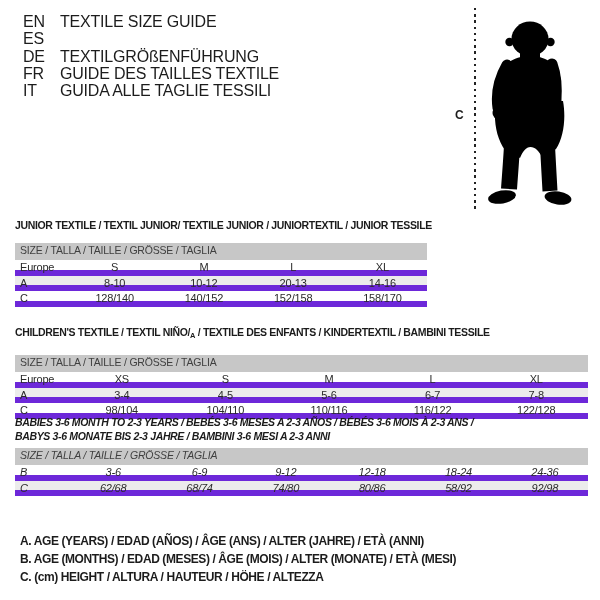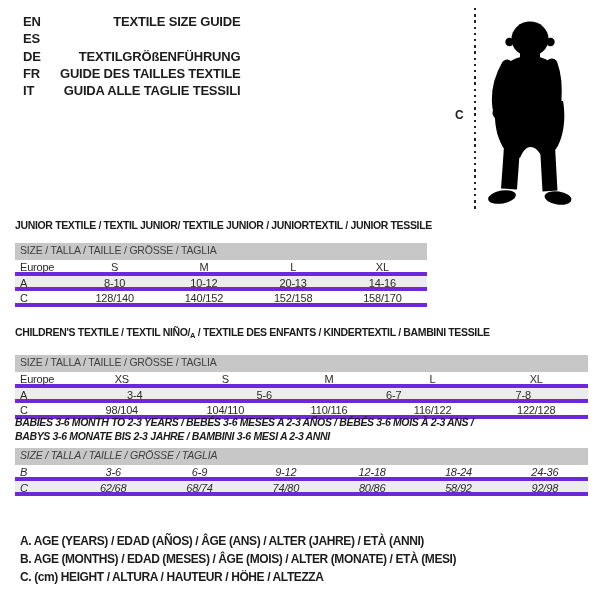--- a/index.html
+++ b/index.html
@@ -6,21 +6,21 @@
   html,body { width:600px; height:600px; }
   body {
     position:relative;
     background:#ffffff;
     font-family:"Liberation Sans", sans-serif;
     color:#1c1c1c;
     overflow:hidden;
   }
   
   .lang-block { position:absolute; left:23px; top:13px; }
-  .lang-row { display:flex; line-height:17.3px; font-size:13px; font-weight:bold; letter-spacing:-0.2px;justify-content:space-between; }
+  .lang-row { display:flex; line-height:17.3px; font-size:16px; font-weight:normal; letter-spacing:-0.2px; }
   .lang-code { width:37px; flex:0 0 37px; }
   
   .height-line {
     position:absolute; left:474px; top:8px; width:2px; height:201px;
     background:repeating-linear-gradient(to bottom, #222 0 2.5px, transparent 2.5px 6.2px);
   }
   .height-label {
     position:absolute; left:455px; top:108px; font-size:12px; font-weight:bold;
   }
   .baby-svg { position:absolute; left:483px; top:9px; }
@@ -34,21 +34,21 @@
     font-size:10.5px; color:#3f3f3f; padding-left:5px; letter-spacing:-0.2px;
   }
   .t1 .size-bar, .t1 .row { width:412px; }
   .t2 .size-bar, .t2 .row, .t3 .size-bar, .t3 .row { width:573px; }
   .gap-a { margin-top:11px; }
   .gap-b { margin-top:13px; }
   .gap-c { margin-top:5px; }
   .row {
     display:flex; height:15.5px; line-height:14.5px;
     font-size:11px; letter-spacing:-0.2px; color:#2b2b2b;
-    border-bottom:4px solid #6d28d9; background:#fff;
+    border-bottom:6px solid #6d28d9; background:#fff;
   }
   .row.shaded { background:#ececec; }
   .row .lbl { flex:0 0 55px; padding-left:5px; }
   .row .cell { flex:1; text-align:center; }
   
   .notes { position:absolute; left:20px; top:535px; }
   .note-line { font-size:12px; font-weight:bold; letter-spacing:-0.4px; line-height:13px; margin-bottom:5px; white-space:nowrap; }
 </style>
 </head>
 <body>
@@ -129,20 +129,21 @@
     <span class="lbl">Europe</span>
     <span class="cell">XS</span>
     <span class="cell">S</span>
     <span class="cell">M</span>
     <span class="cell">L</span>
     <span class="cell">XL</span>
   </div>
   <div class="row shaded">
     <span class="lbl">A</span>
     <span class="cell">3-4</span>
+    <span class="cell">4-5</span>
     <span class="cell">5-6</span>
     <span class="cell">6-7</span>
     <span class="cell">7-8</span>
   </div>
   <div class="row">
     <span class="lbl">C</span>
     <span class="cell">98/104</span>
     <span class="cell">104/110</span>
     <span class="cell">110/116</span>
     <span class="cell">116/122</span>

